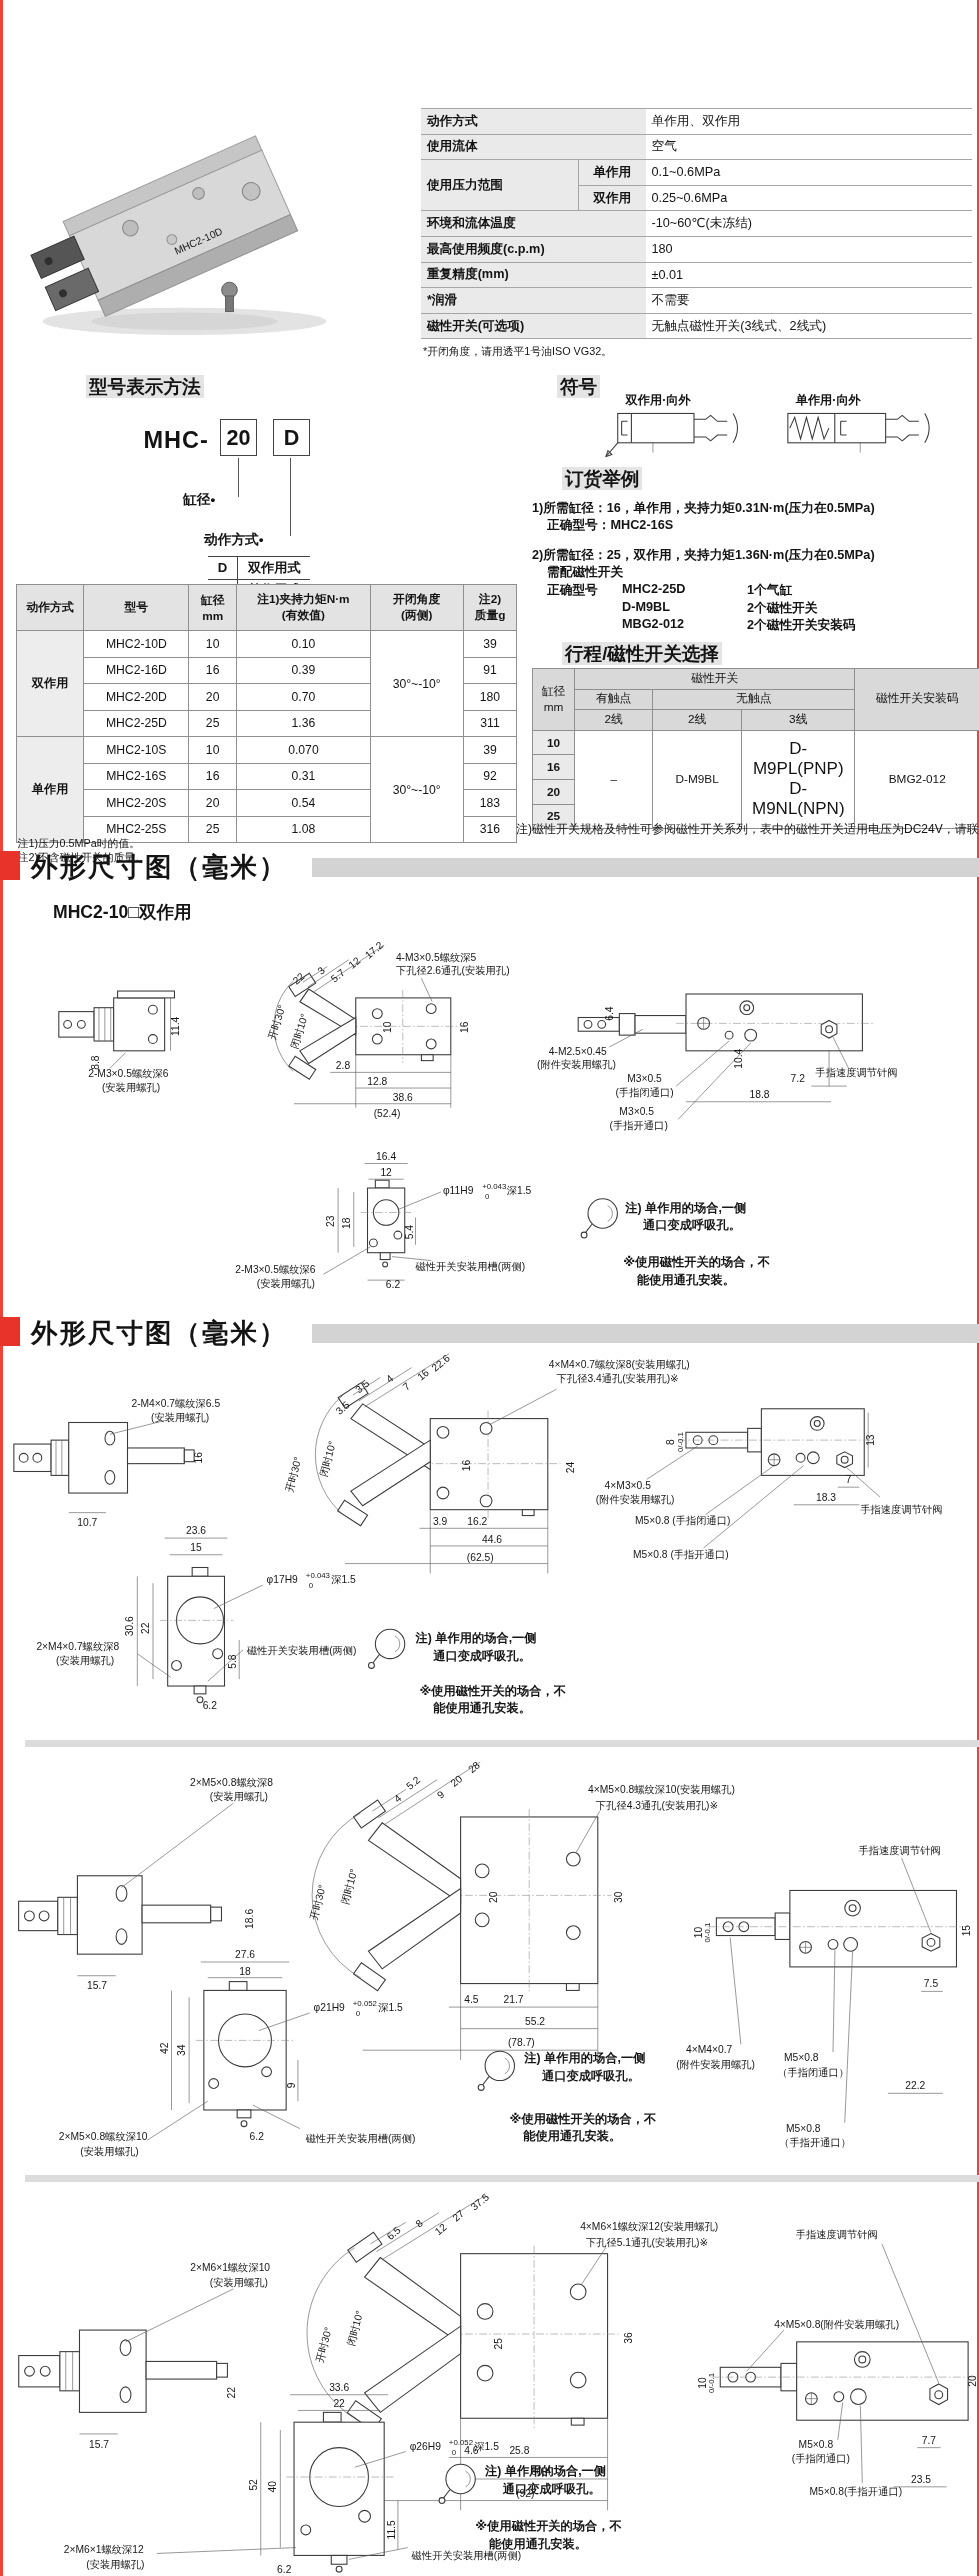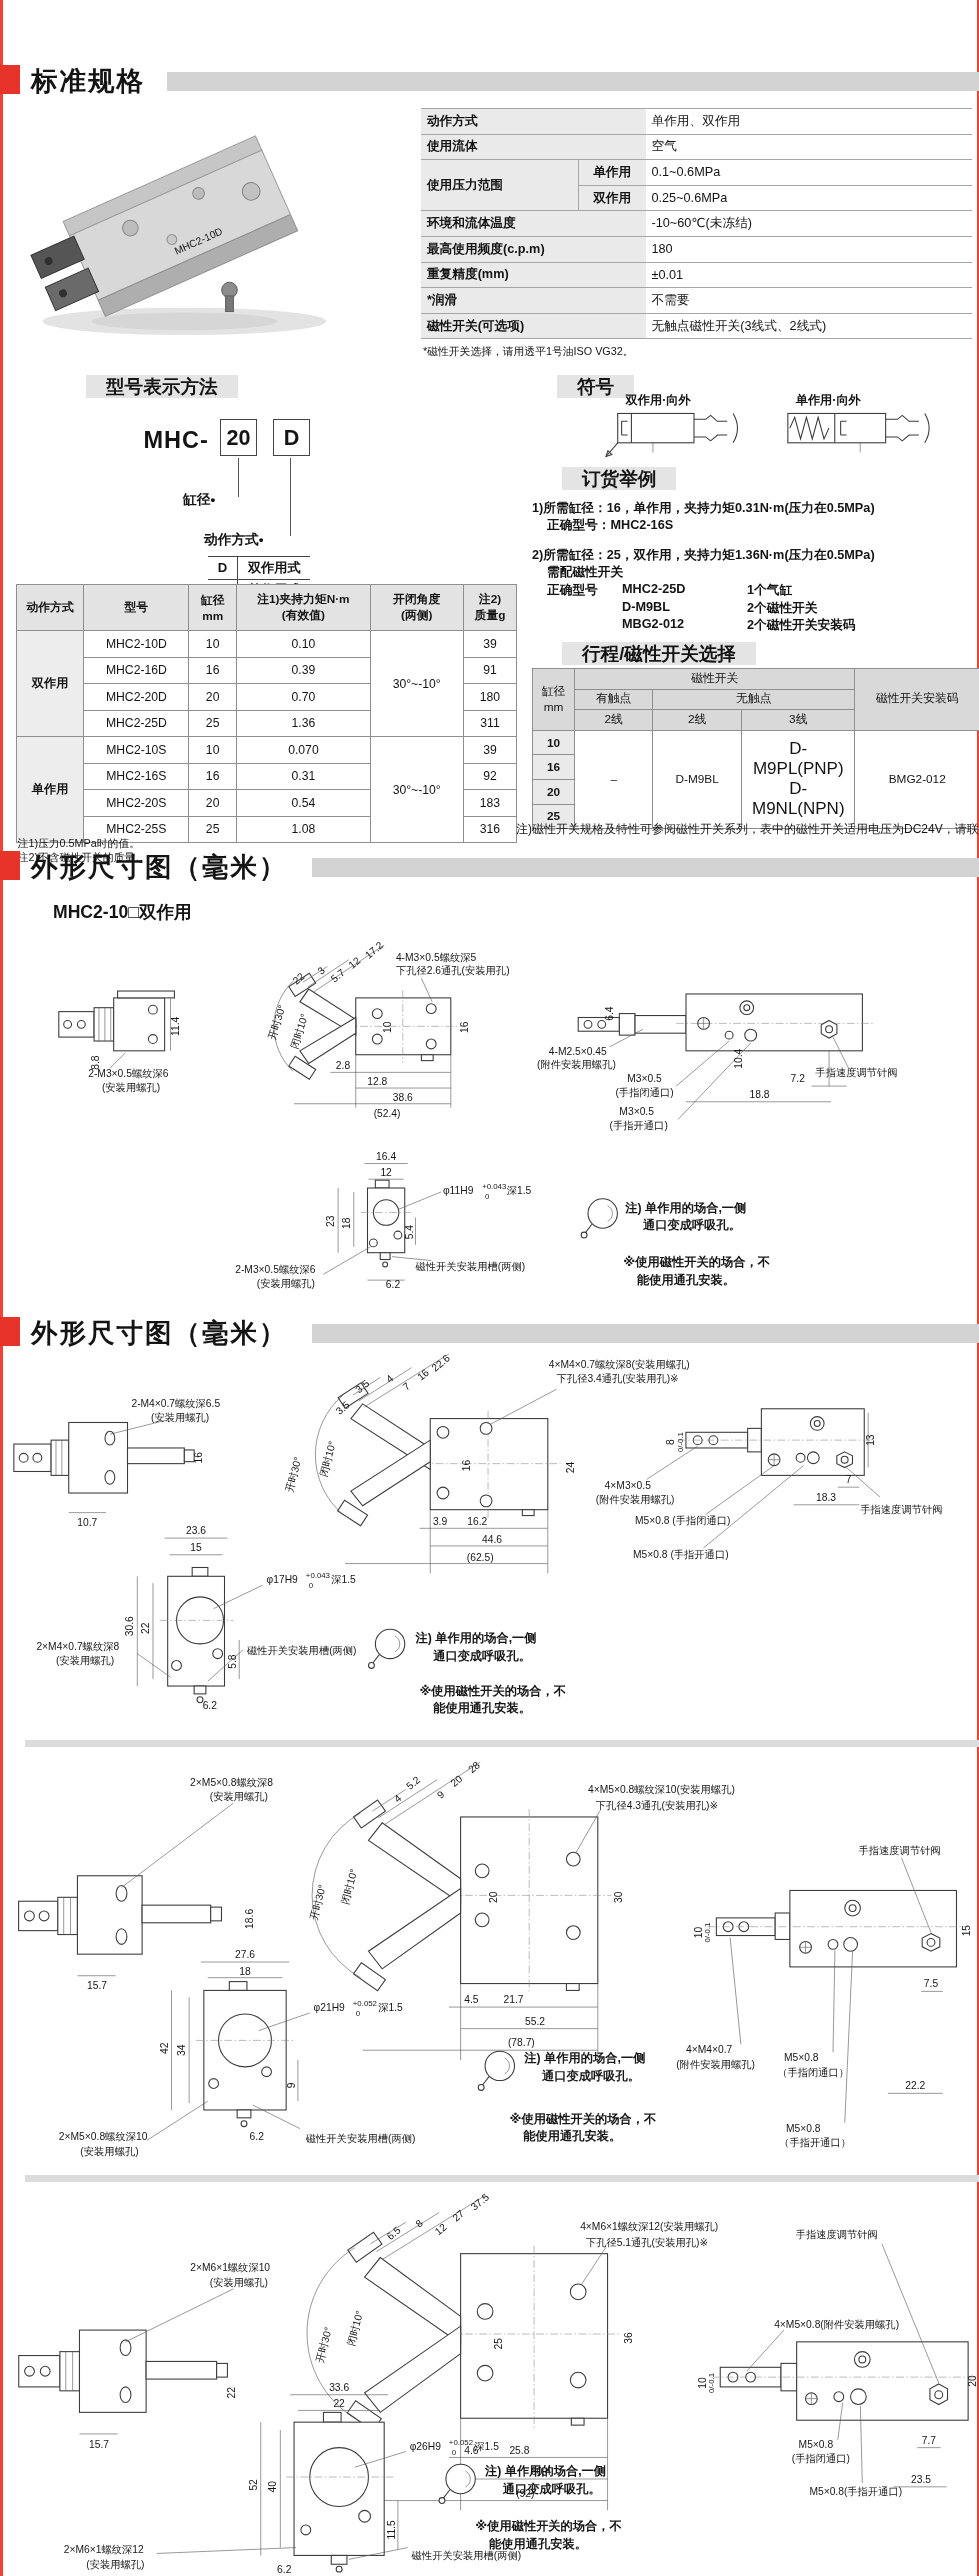--- a/index.html
+++ b/index.html
@@ -4,21 +4,21 @@
 <style>
   html,body{margin:0;padding:0;background:#fff}
   .page{position:relative;width:980px;height:2576px;background:#ffffff;overflow:hidden;
         font-family:"Liberation Sans","DejaVu Sans",sans-serif;color:#141414}
   .edge{position:absolute;top:0;bottom:0;width:2.9px;background:#ee4338}
   .edge.l{left:0}.edge.r{right:0}
   .hdr{position:absolute;left:0;right:0;height:35px}
   .hdr .sq{position:absolute;left:0;top:2px;width:19.6px;height:29px;background:#e8332a}
   .hdr .t{position:absolute;left:31px;top:0;font-size:26.5px;font-weight:bold;letter-spacing:2px;white-space:nowrap}
   .hdr .bar{position:absolute;top:8.8px;height:19.6px;right:0;background:#d3d3d3}
-  .sub-h{position:absolute;font-size:18.6px;font-weight:bold;background:#e4e4e4;padding:0 20px;line-height:1.25;white-space:nowrap}
+  .sub-h{position:absolute;font-size:18.6px;font-weight:bold;background:#e4e4e4;padding:0 3px;line-height:1.25;white-space:nowrap}
   .lbl{position:absolute;white-space:nowrap}
   .b13{font-size:12.7px;font-weight:bold}
   .n11{font-size:10.8px}
   
   .spec{position:absolute;left:421px;top:108px;width:551px;border-collapse:collapse;font-size:12.7px}
   .spec td{border-top:1px solid #a6a6a6;border-bottom:1px solid #a6a6a6;padding:2px 5.9px;height:20.6px}
   .spec .lab{background:#eaeaea;font-weight:bold;width:145px}
   .spec .sub{background:#eaeaea;font-weight:bold;width:55px;border-left:1px solid #a6a6a6;text-align:center}
   .spec .val{text-align:left}
   
@@ -55,25 +55,20 @@
   .tn{stroke:#5e5e5e;stroke-width:.65;fill:none}
   .cl{stroke:#8d8d8d;stroke-width:.6;stroke-dasharray:8 2.5 1.5 2.5;fill:none}
 </style>
 </head>
 <body>
 
 <div class="page">
   <div class="edge l"></div>
   <div class="edge r"></div>
 
-  <div class="hdr" style="top:63px">
-    <div class="sq"></div>
-    <div class="t">标准规格</div>
-    <div class="bar" style="left:167px"></div>
-  </div>
 
   <svg class="dwg" style="left:17.6px;top:98px" width="328" height="247" viewBox="0 0 335 252">
     <ellipse cx="170" cy="228" rx="145" ry="14" fill="#e3e3e3"></ellipse>
     <ellipse cx="170" cy="228" rx="95" ry="9" fill="#d6d6d6"></ellipse>
     <g transform="rotate(-24 165 130)">
       <rect x="58" y="78" width="215" height="16" fill="#c6c6c6" stroke="#9a9a9a"></rect>
       <rect x="58" y="94" width="215" height="72" fill="#d8d8d8" stroke="#9a9a9a"></rect>
       <rect x="58" y="166" width="215" height="18" fill="#aeaeae" stroke="#8f8f8f"></rect>
       <rect x="14" y="96" width="48" height="26" fill="#555" stroke="#333"></rect>
       <rect x="14" y="132" width="48" height="26" fill="#6a6a6a" stroke="#333"></rect>
@@ -123,21 +118,21 @@
     <tr>
       <td class="lab" colspan="2">*润滑</td>
       <td class="val">不需要</td>
         </tr>
     <tr>
       <td class="lab" colspan="2">磁性开关(可选项)</td>
       <td class="val">无触点磁性开关(3线式、2线式)</td>
         </tr>
   </tbody>
     </table>
-  <div class="lbl n11" style="left:423px;top:345px">*磁性开关选择，请用透平1号油ISO VG32。</div>
+  <div class="lbl n11" style="left:423px;top:345px">*开闭角度，请用透平1号油ISO VG32。</div>
 
   <div class="sub-h" style="left:86px;top:375px">型号表示方法</div>
   <div class="desig">
     <span class="pref">MHC-</span>
     <span class="dbox" style="left:102px">20</span>
     <span class="dbox" style="left:155px">D</span>
     <div class="vln" style="left:120px;top:43px;height:39px"></div>
     <div class="vln" style="left:172px;top:43px;height:78px"></div>
     <div class="dlbl" style="left:65px;top:76px">缸径•</div>
     <div class="dlbl" style="left:86px;top:116px">动作方式•</div>

